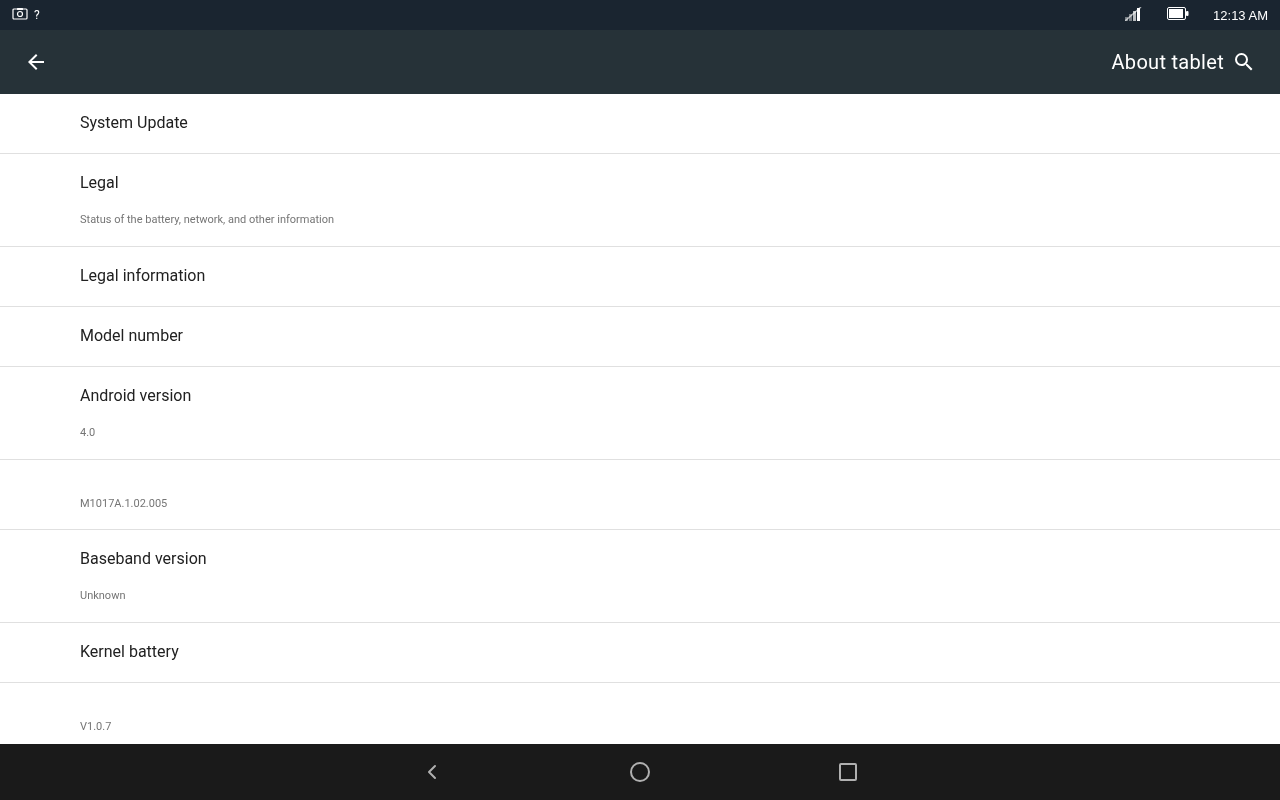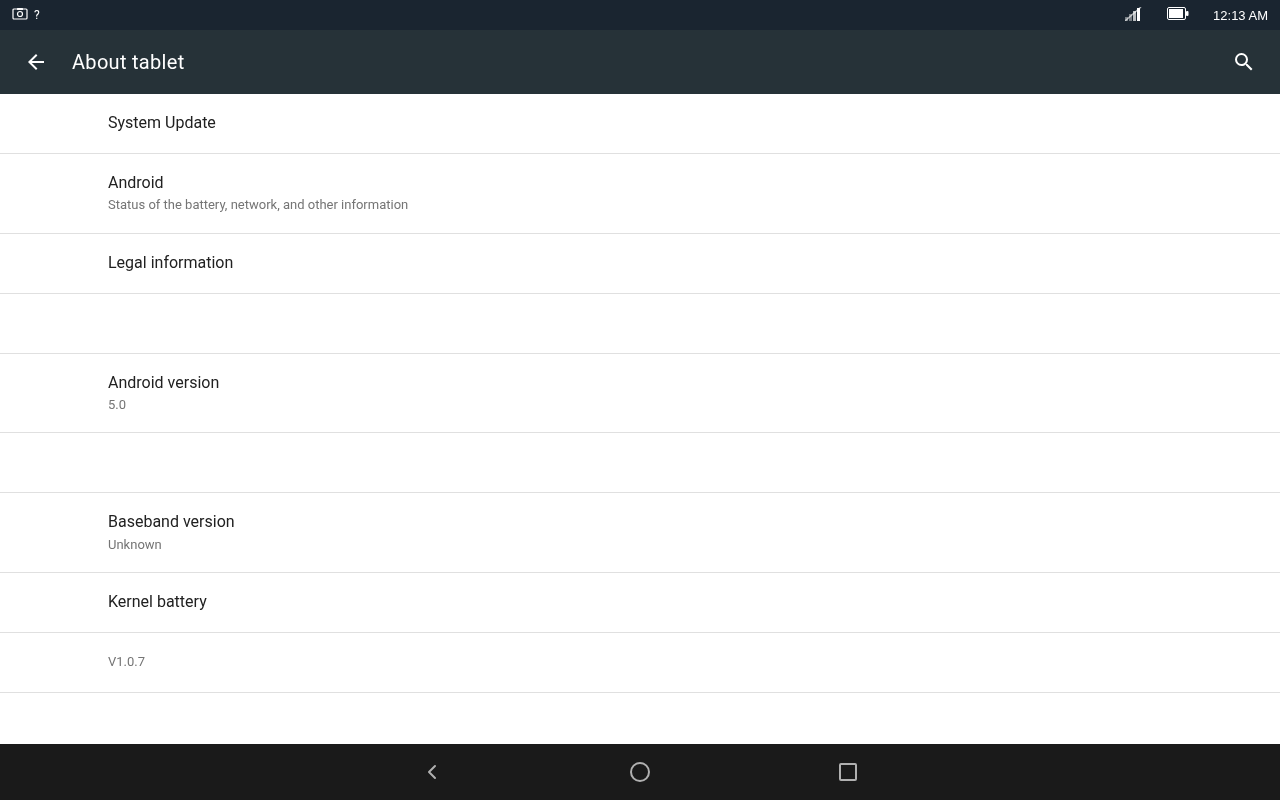--- a/index.html
+++ b/index.html
@@ -50,20 +50,21 @@
     }
 
     
     .app-bar {
       background: #263238;
       height: 64px;
       display: flex;
       align-items: center;
       padding: 0 16px;
       flex-shrink: 0;
+      text-align: right;
     }
 
     .back-button {
       color: white;
       font-size: 22px;
       cursor: pointer;
       padding: 8px;
       margin-right: 16px;
       background: none;
       border: none;
@@ -97,40 +98,40 @@
       flex: 1;
       background: #ffffff;
       overflow-y: auto;
     }
 
     .settings-list {
       list-style: none;
     }
 
     .settings-item {
-      padding: 18px 120px 18px 108px;
+      padding: 18px 120px 18px 80px;
       border-bottom: 1px solid #e0e0e0;
       cursor: pointer;
       min-height: 60px;
       display: flex;
       flex-direction: column;
-      justify-content: flex-start;
+      justify-content: center;
     }
 
     .settings-item-title {
       font-size: 16px;
       color: #212121;
       font-weight: 400;
       line-height: 1.4;
     }
 
     .settings-item-subtitle {
-      font-size: 13px;
+      font-size: 11px;
       color: #757575;
-      margin-top: 2px;
+      margin-top: 18px;
       line-height: 1.4;
     }
 
     
     .nav-bar {
       background: #1a1a1a;
       height: 56px;
       display: flex;
       align-items: center;
       justify-content: center;
@@ -202,33 +203,35 @@
     </svg>
   </button>
 </div>
 
 <div class="content">
   <ul class="settings-list" id="settings-list">
   <li class="settings-item">
         <span class="settings-item-title">System Update</span>
       </li>
       <li class="settings-item">
-        <span class="settings-item-title">Android</span>
+        <span class="settings-item-title">Legal</span>
         <span class="settings-item-subtitle">Status of the battery, network, and other information</span>
       </li>
       <li class="settings-item">
         <span class="settings-item-title">Legal information</span>
       </li>
       <li class="settings-item">
+        <span class="settings-item-title">Model number</span>
       </li>
       <li class="settings-item">
         <span class="settings-item-title">Android version</span>
-        <span class="settings-item-subtitle">5.0</span>
-      </li>
-      <li class="settings-item">
+        <span class="settings-item-subtitle">4.0</span>
+      </li>
+      <li class="settings-item">
+        <span class="settings-item-subtitle">M1017A.1.02.005</span>
       </li>
       <li class="settings-item">
         <span class="settings-item-title">Baseband version</span>
         <span class="settings-item-subtitle">Unknown</span>
       </li>
       <li class="settings-item">
         <span class="settings-item-title">Kernel battery</span>
       </li>
       <li class="settings-item">
         <span class="settings-item-subtitle">V1.0.7</span>

